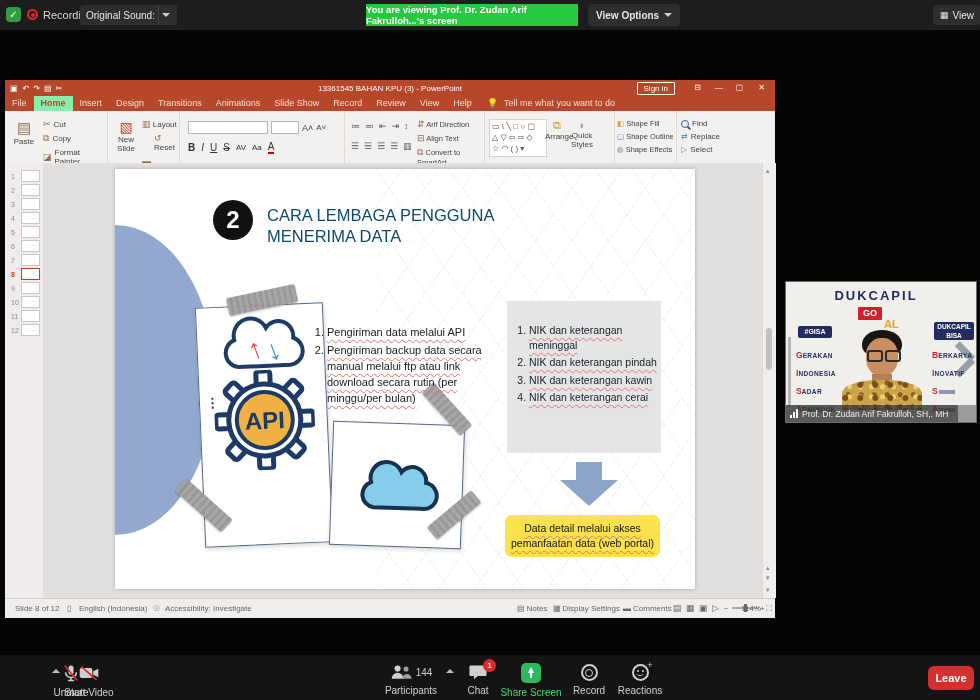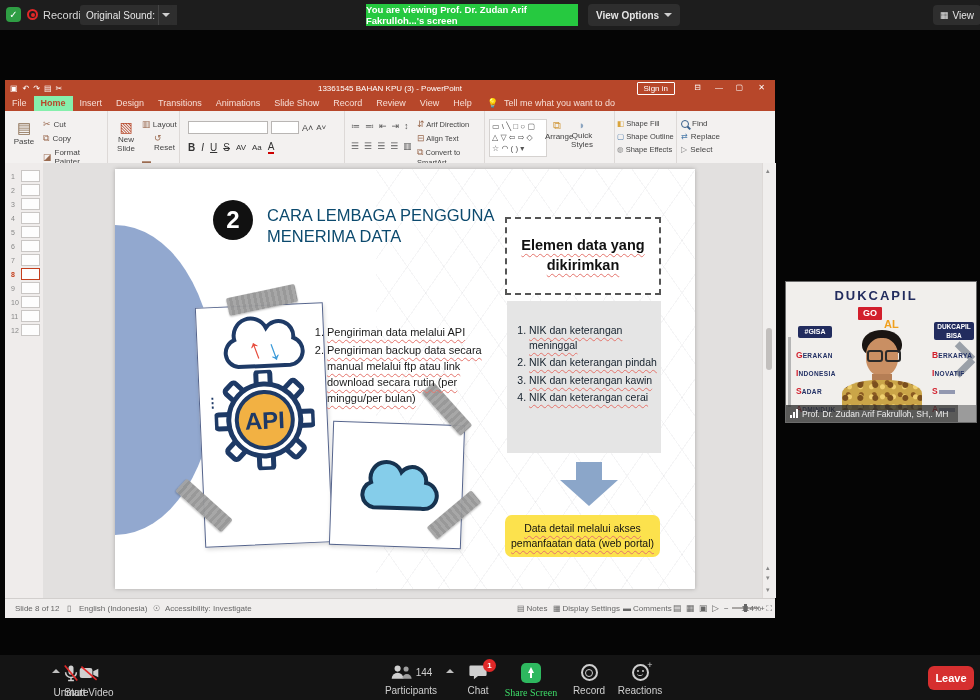--- a/index.html
+++ b/index.html
@@ -345,23 +345,20 @@
       <div class="abs tape" style="left:112px;top:122px;width:70px;height:18px;transform:rotate(-12deg);"></div>
       <div class="abs tape" style="left:58px;top:328px;width:62px;height:17px;transform:rotate(42deg);"></div>
       <div class="abs tape" style="left:303px;top:232px;width:58px;height:16px;transform:rotate(48deg);"></div>
       <div class="abs tape" style="left:310px;top:338px;width:58px;height:16px;transform:rotate(-40deg);"></div>
 
       <ol class="abs slist" style="left:196px;top:156px;width:182px;">
         <li class="sp">Pengiriman data melalui API</li>
         <li class="sp">Pengiriman backup data secara manual melalui ftp atau link download  secara rutin (per minggu/per bulan)</li>
       </ol>
 
-      <div class="abs" style="left:390px;top:48px;width:152px;height:74px;border:2px dashed #555;background:#fff;display:flex;align-items:center;justify-content:center;">
-        <div class="sp" style="font-weight:bold;font-size:14.5px;color:#111;text-align:center;line-height:1.35;padding:0 8px;">Elemen data yang dikirimkan</div>
-      </div>
 
       <div class="abs" style="left:392px;top:132px;width:154px;height:152px;background:#e5e5e5;">
         <ol class="slist" style="margin-top:22px;font-size:10.5px;color:#14202c;padding-left:22px;padding-right:4px;">
           <li class="sp">NIK dan keterangan meninggal</li>
           <li class="sp">NIK dan keterangan pindah</li>
           <li class="sp">NIK dan keterangan kawin</li>
           <li class="sp">NIK dan keterangan cerai</li>
         </ol>
       </div>
 
@@ -506,21 +503,21 @@
     <span class="abs caret-u" style="left:446px;top:14px;"></span>
 
     <div class="bbtn" style="left:458px;top:8px;width:40px;">
       <svg width="20" height="18" viewBox="0 0 24 22">
         <path d="M3 3 h18 a1.5 1.5 0 0 1 1.5 1.5 v10 a1.5 1.5 0 0 1-1.5 1.5 h-9 l-5 4 v-4 h-4 a1.5 1.5 0 0 1-1.5-1.5 v-10 A1.5 1.5 0 0 1 3 3 Z" fill="#cfcfcf"></path>
       </svg>
       <div class="bbl">Chat</div>
       <span class="badge" style="right:2px;top:-4px;">1</span>
     </div>
 
-    <div class="bbtn" style="left:498px;top:8px;width:66px;color:#3ddc68;font-family:Liberation Serif, serif;">
+    <div class="bbtn" style="left:498px;top:8px;width:66px;color:#3ddc68;">
       <span style="display:inline-block;width:20px;height:20px;background:#2eb85f;border-radius:5px;position:relative;">
         <span style="position:absolute;left:6.5px;top:4px;width:0;height:0;border-left:3.5px solid transparent;border-right:3.5px solid transparent;border-bottom:6px solid #fff;"></span>
         <span style="position:absolute;left:9px;top:9px;width:2px;height:6px;background:#fff;"></span>
       </span>
       <div class="bbl">Share Screen</div>
     </div>
 
     <div class="bbtn" style="left:566px;top:8px;width:46px;">
       <span style="display:inline-block;width:17px;height:17px;border:2px solid #cfcfcf;border-radius:50%;box-sizing:border-box;margin-top:1px;"><span style="display:block;margin:2.5px;width:8px;height:8px;border:1.5px solid #cfcfcf;border-radius:50%;box-sizing:border-box;"></span></span>
       <div class="bbl">Record</div>

